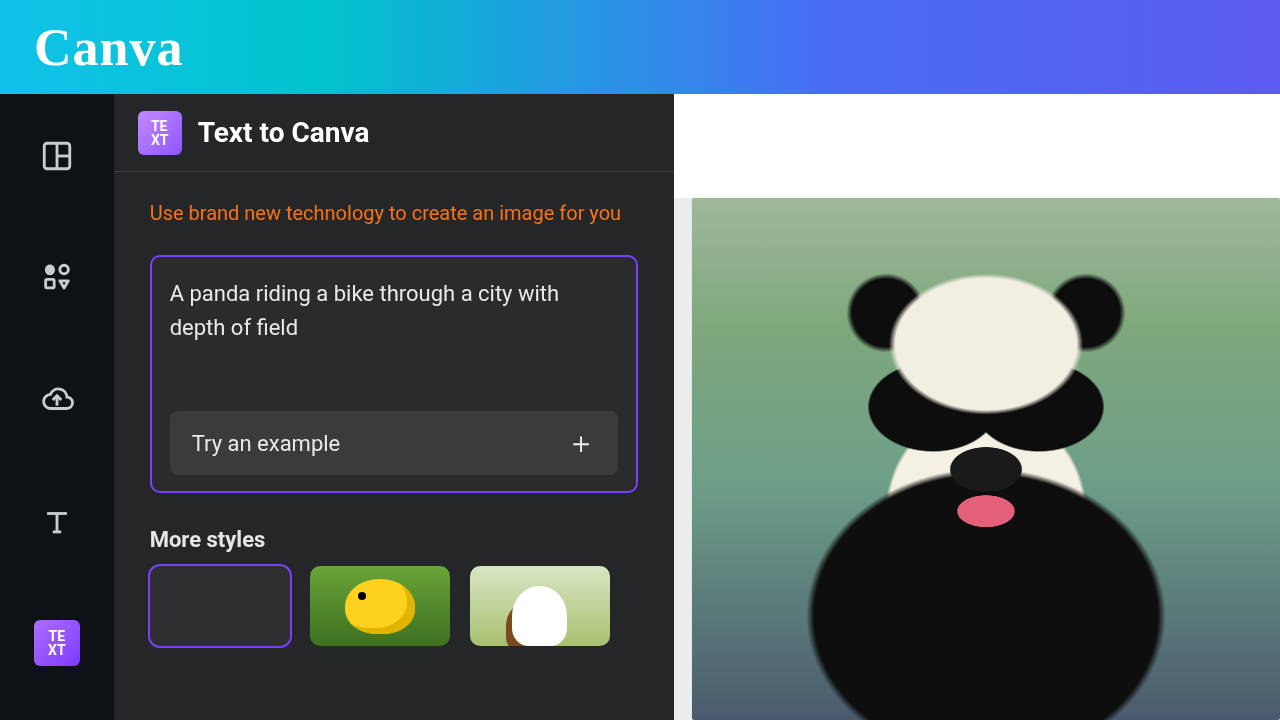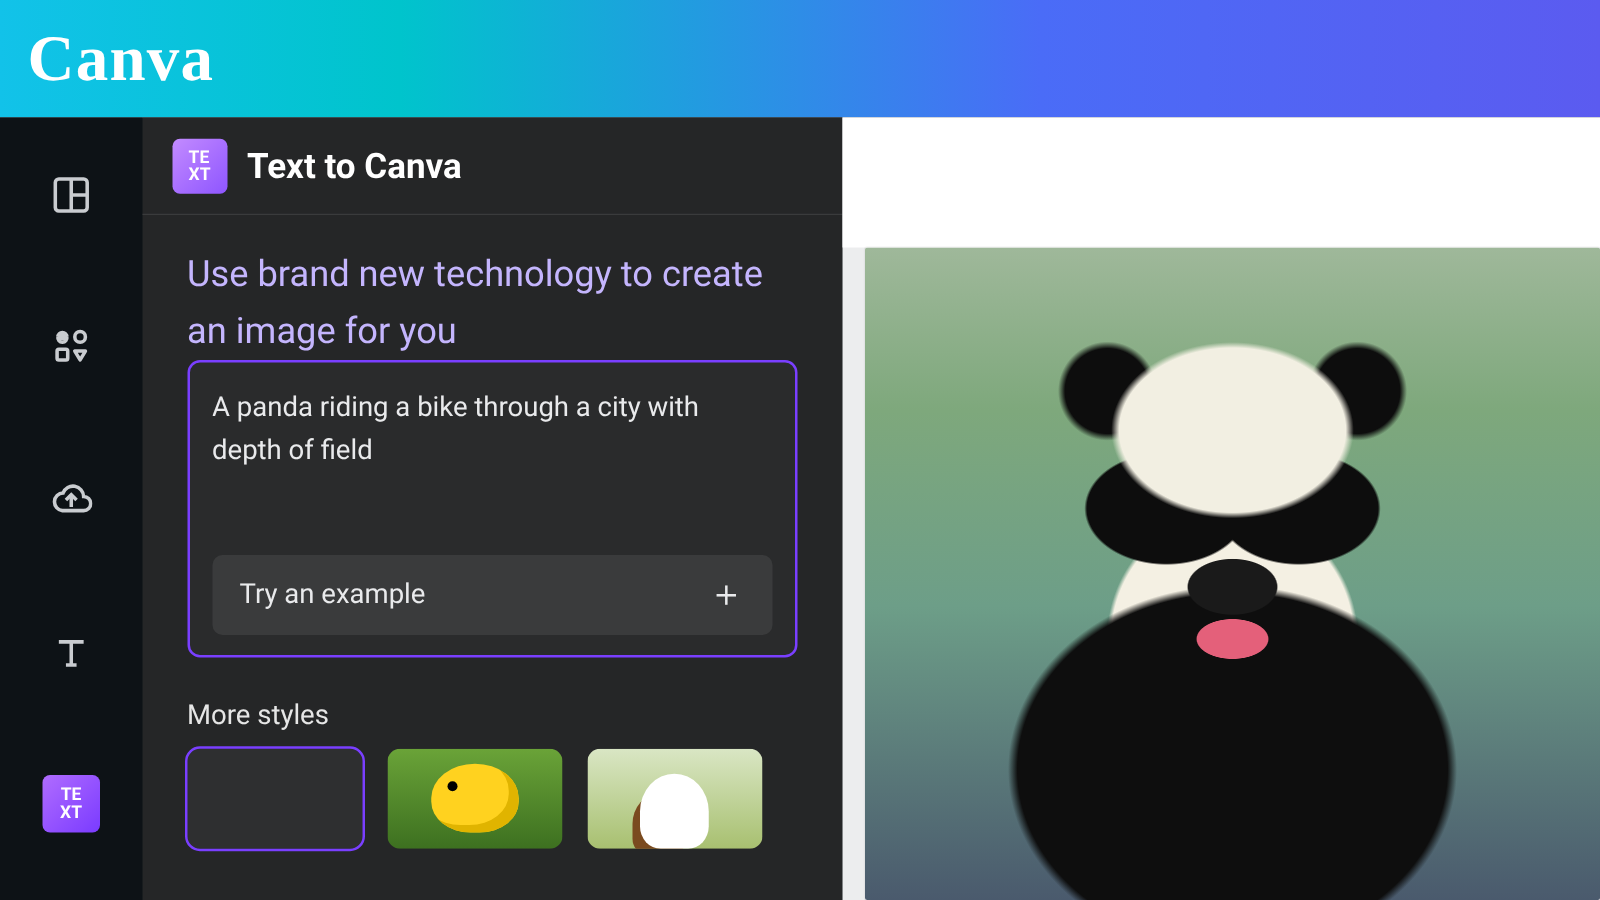--- a/index.html
+++ b/index.html
@@ -4,21 +4,21 @@
 <style>
   * { box-sizing: border-box; margin: 0; padding: 0; }
   html, body { width: 1280px; height: 720px; overflow: hidden; font-family: -apple-system, BlinkMacSystemFont, "Segoe UI", Roboto, Helvetica, Arial, sans-serif; background: #fff; }
 
   
   .top-banner {
     height: 94px;
     background: linear-gradient(90deg, #12c2e9 0%, #00c4cc 25%, #4a6cf7 65%, #5b5bf0 100%);
     display: flex;
     align-items: center;
-    padding-left: 22px;
+    padding-left: 34px;
   }
   .canva-logo {
     font-family: "Brush Script MT", "Segoe Script", cursive;
     font-size: 52px;
     color: #fff;
     font-weight: 700;
     letter-spacing: 1px;
     user-select: none;
   }
 
@@ -77,21 +77,21 @@
     color:#fff; font-weight:700; font-size:14px; line-height:1;
   }
   .panel-header h1 {
     font-size:28px; font-weight:700; color:#fff;
   }
   .panel-body {
     padding: 26px 36px 0 36px;
     display:flex; flex-direction:column;
   }
   .panel-body .desc {
-    font-size:29px; line-height:1.55; color:#c4b5fd; 
+    font-size:20px; line-height:1.55; color:#f97316; margin-bottom:26px;
   }
   .prompt-box {
     border: 2px solid #7a3fff;
     border-radius:10px;
     padding: 20px 18px 16px 18px;
     background: #2a2b2c;
     display:flex; flex-direction:column;
   }
   .prompt-text {
     font-size:22px; line-height:1.55; color:#e9eaec;
@@ -106,21 +106,21 @@
     border-radius:8px;
     display:flex; align-items:center; justify-content:space-between;
     padding: 0 22px;
     cursor:pointer;
   }
   .example-btn span { font-size:22px; color:#e9eaec; }
   .example-btn .plus { font-size:30px; color:#e9eaec; font-weight:300; }
 
   .more-styles {
     margin-top: 34px;
-    font-size:22px; color:#e6e6e6; margin-bottom:14px;
+    font-size:22px; color:#e6e6e6; margin-bottom:14px;font-weight:bold;
   }
   .styles-row { display:flex; gap:20px; }
   .style-tile {
     width:140px; height:80px; border-radius:10px;
     background:#3a3b3c; overflow:hidden; cursor:pointer;
     position:relative;
   }
   .style-tile.selected { outline:2px solid #7a3fff; outline-offset:0; background:#2e2f30;}
   .duck {
     width:100%; height:100%;

